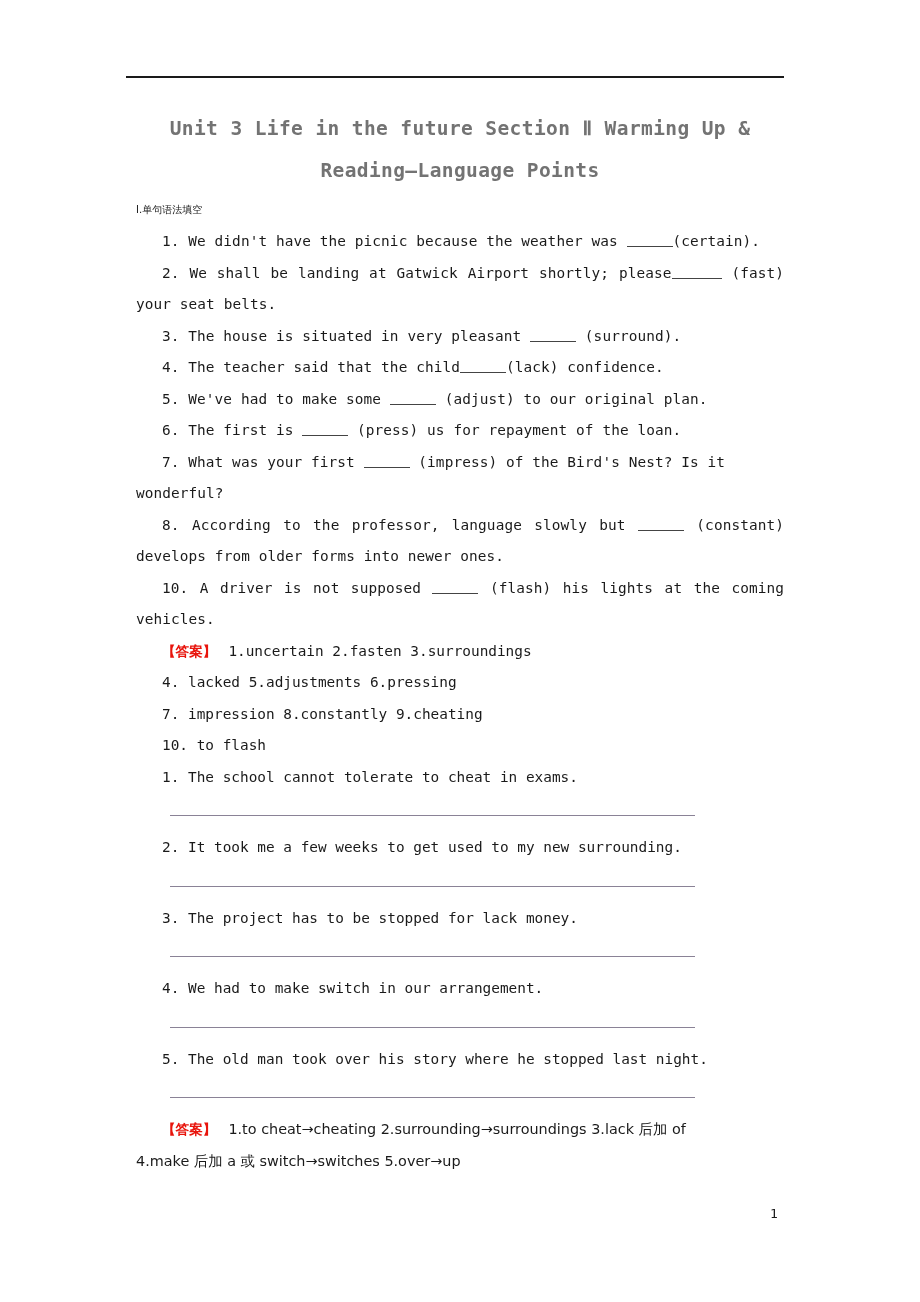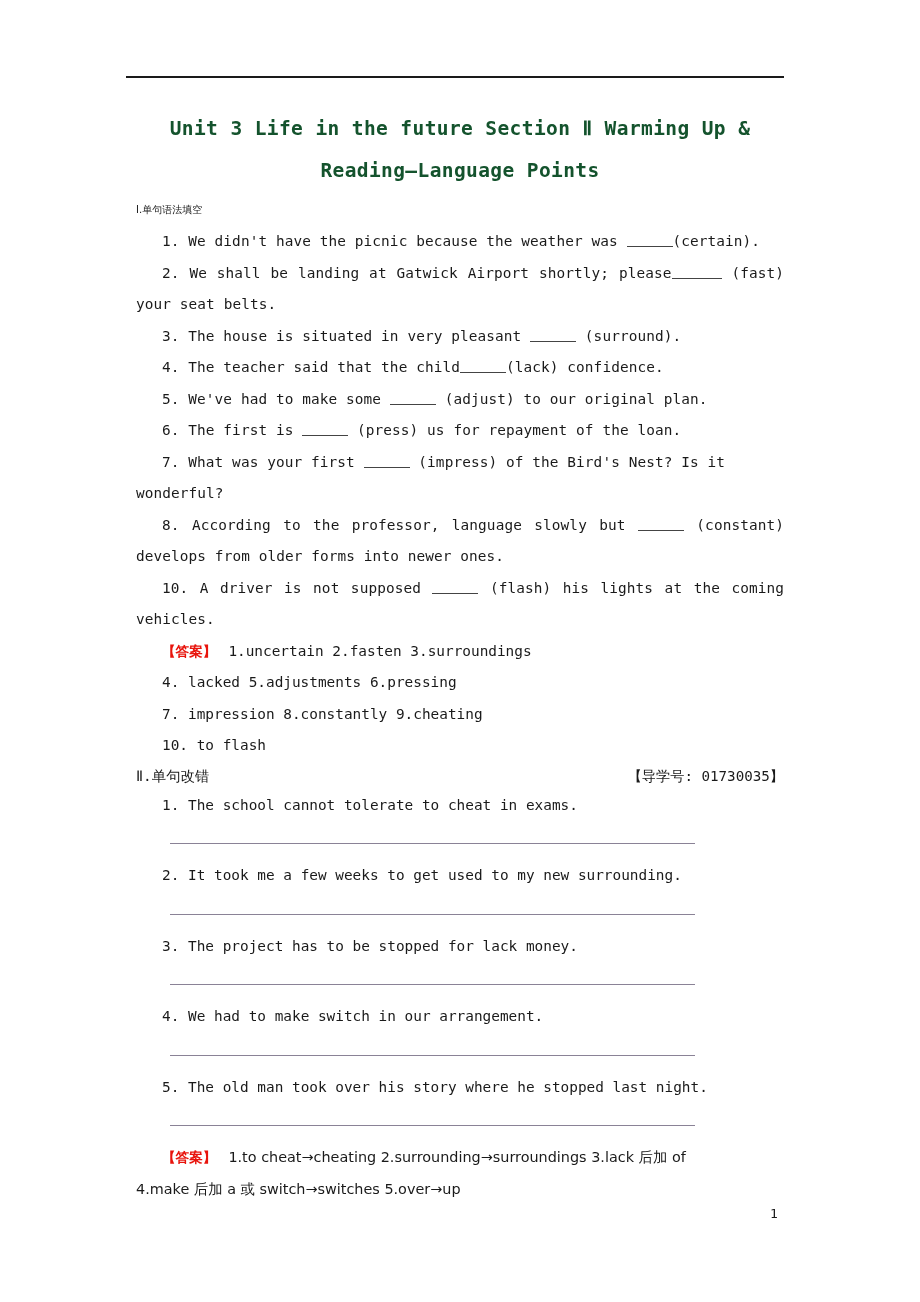--- a/index.html
+++ b/index.html
@@ -33,21 +33,21 @@
     border-top: 2px solid #1a1a1a;
   }
 
   
   .title-block {
     position: absolute;
     left: 136px;
     top: 108px;
     width: 648px;
     text-align: center;
-    color: #14532d;
+    color: #737373;
     font-size: 19.5px;
     font-weight: bold;
     letter-spacing: 0.4px;
     line-height: 42px;
   }
   .title-line { white-space: nowrap; }
 
   
   .body-region {
     position: absolute;
@@ -172,24 +172,20 @@
     <p class="q"><span>8.</span>&nbsp;<span>According to the professor, language slowly but </span><span class="blank w1"></span><span> (constant) develops from older forms into newer ones.</span></p>
 
 
     <p class="q"><span>10.</span>&nbsp;<span>A driver is not supposed </span><span class="blank w1"></span><span> (flash) his lights at the coming vehicles.</span></p>
 
     <p class="ans"><span class="ans-tag">【答案】</span><span class="ans-body">1.uncertain  2.fasten  3.surroundings</span></p>
     <p class="ans"><span>4. lacked  5.adjustments  6.pressing</span></p>
     <p class="ans"><span>7. impression  8.constantly  9.cheating</span></p>
     <p class="ans"><span>10. to flash</span></p>
 
-    <div class="sec-head-row">
-      <span class="cn">Ⅱ.单句改错</span>
-      <span class="dx-num cn">【导学号: 01730035】</span>
-    </div>
 
     <p class="corr"><span>1.</span>&nbsp;<span>The school cannot tolerate to cheat in exams.</span></p>
     <div class="write-rule"></div>
 
     <p class="corr"><span>2.</span>&nbsp;<span>It took me a few weeks to get used to my new surrounding.</span></p>
     <div class="write-rule"></div>
 
     <p class="corr"><span>3.</span>&nbsp;<span>The project has to be stopped for lack money.</span></p>
     <div class="write-rule"></div>
 

